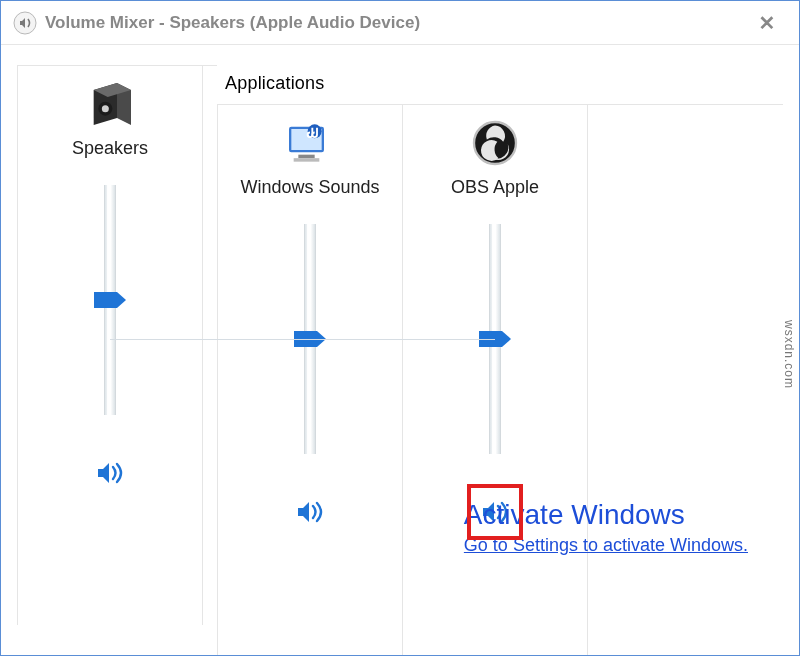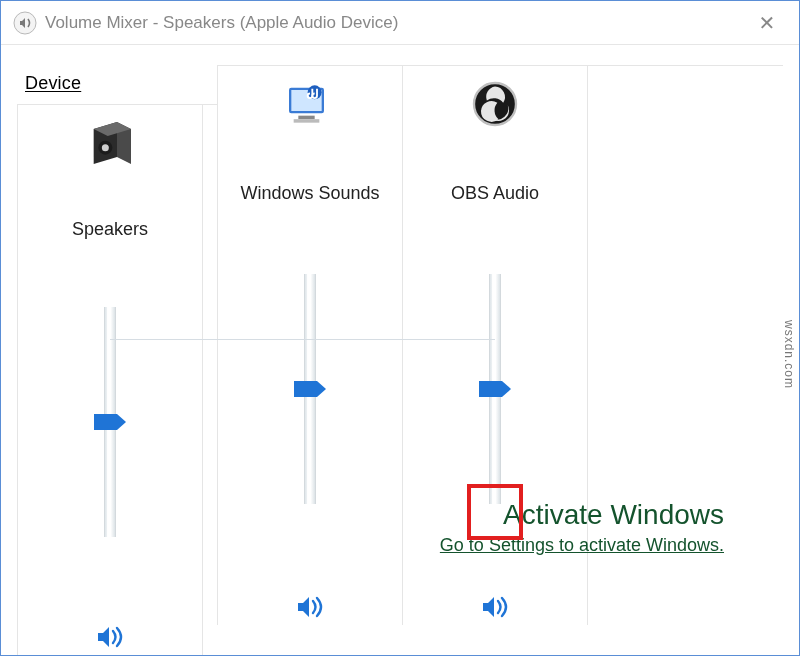--- a/index.html
+++ b/index.html
@@ -21,20 +21,21 @@
   }
   .titlebar {
     height: 44px;
     display: flex;
     align-items: center;
     padding: 0 12px;
     color: #888;
     font-size: 17px;
     border-bottom: 1px solid #e6e6e6;
     position: relative;
+    font-weight: bold;
   }
   .titlebar .app-icon {
     width: 24px;
     height: 24px;
     margin-right: 8px;
     flex: 0 0 auto;
   }
   .titlebar .title { flex: 1 1 auto; }
   .titlebar .close {
     width: 40px;
@@ -65,21 +66,20 @@
     border-left: 1px solid #e5e5e5;
     height: 560px;
   }
   .col {
     width: 185px;
     border-right: 1px solid #e5e5e5;
     display: flex;
     flex-direction: column;
     align-items: center;
     padding-top: 10px;
-    justify-content: space-between;
   }
   .icon-box {
     width: 56px;
     height: 56px;
     display: flex;
     align-items: center;
     justify-content: center;
   }
   .col-label {
     font-size: 18px;
@@ -133,24 +133,24 @@
     justify-content: center;
   }
   .mute svg { display:block; }
   .highlight {
     position: absolute;
     border: 4px solid #e21f1f;
     pointer-events: none;
   }
   .watermark {
     position: absolute;
-    right: 76px;
+    right: 52px;
     bottom: 100px;
-    color: #14532d;
-    text-align: right;
+    color: #1d4ed8;
+    text-align: left;
     pointer-events: none;
     user-select: none;
   }
   .watermark .l1 { font-size: 28px; font-weight: 400; }
   .watermark .l2 { font-size: 18px; margin-top: 4px; text-decoration: underline; }
   .wsxdn {
     position: absolute;
     right: 4px;
     top: 320px;
     writing-mode: vertical-rl;
@@ -172,21 +172,20 @@
         <path d="M15 8 q3 4 0 8" stroke="#7a7a7a" stroke-width="1.6" fill="none"></path>
       </svg>
     </span>
     <span class="title">Volume Mixer - Speakers (Apple Audio Device)</span>
     <span class="close">✕</span>
   </div>
 
   <div class="body">
 
     <div class="section" style="width:200px">
-      <div class="section-label dev">Device</div>
       <div class="columns" id="device-cols">
           <div class="col">
             <div class="icon-box">
   <svg viewBox="0 0 48 48" class="icon-speaker-box">
 
     <polygon points="10,12 30,6 30,36 10,42" fill="#2b2b2b"></polygon>
     <polygon points="30,6 42,12 42,42 30,36" fill="#4a4a4a"></polygon>
     <polygon points="10,12 30,6 42,12 22,18" fill="#6a6a6a"></polygon>
     <circle cx="20" cy="28" r="6" fill="#1c1c1c"></circle>
     <circle cx="20" cy="28" r="3" fill="#cfcfcf"></circle>
@@ -208,20 +207,21 @@
     <path d="M6 14 h5 l6 -6 v20 l-6 -6 h-5 z" fill="#1f74d6"></path>
     <path d="M21 12 q5 6 0 12" stroke="#1f74d6" stroke-width="2.4" fill="none" stroke-linecap="round"></path>
     <path d="M25 9  q8 9 0 18" stroke="#1f74d6" stroke-width="2.4" fill="none" stroke-linecap="round"></path>
   </svg>
 </div>
           </div>
         </div>
     </div>
 
     <div class="section" style="flex:1">
+      <div class="section-label">Applications</div>
       <div class="columns" id="app-cols">
           <div class="col">
             <div class="icon-box">
   <svg viewBox="0 0 48 48" class="icon-sys-sounds">
     <rect x="6" y="10" width="30" height="22" rx="2" fill="#3a7bd5"></rect>
     <rect x="8" y="12" width="26" height="18" fill="#cfe6ff"></rect>
     <rect x="14" y="34" width="14" height="3" fill="#888"></rect>
     <rect x="10" y="37" width="22" height="3" fill="#bbb"></rect>
     <circle cx="28" cy="14" r="6" fill="#1f5fbf"></circle>
     <path d="M26 11 v6 a2 2 0 1 1 -2 -2" stroke="#fff" stroke-width="1.6" fill="none"></path>
@@ -252,21 +252,21 @@
   <svg viewBox="0 0 48 48" class="icon-obs">
     <circle cx="24" cy="24" r="18" fill="#1a1a1a"></circle>
     <circle cx="24" cy="24" r="18" fill="none" stroke="#bfbfbf" stroke-width="2"></circle>
     <g fill="#e6e6e6">
       <path d="M24 9 a9 9 0 0 1 7 14 a10 10 0 0 0 -14 -2 a9 9 0 0 1 7 -12 z"></path>
       <path d="M12 30 a9 9 0 0 1 14 -7 a10 10 0 0 0 1 14 a9 9 0 0 1 -15 -7 z"></path>
       <path d="M36 30 a9 9 0 0 1 -14 7 a10 10 0 0 0 13 -12 a9 9 0 0 1 1 5 z"></path>
     </g>
   </svg>
 </div>
-            <div class="col-label">OBS Audio</div>
+            <div class="col-label">OBS Apple</div>
             <div class="slider">
               <div class="track">
                 <div class="shine"></div>
               </div>
               <div class="thumb" style="top: 50%;">
   <svg viewBox="0 0 34 18">
     <polygon points="1,1 24,1 33,9 24,17 1,17" fill="#1f74d6"></polygon>
   </svg>
 </div>
             </div>

